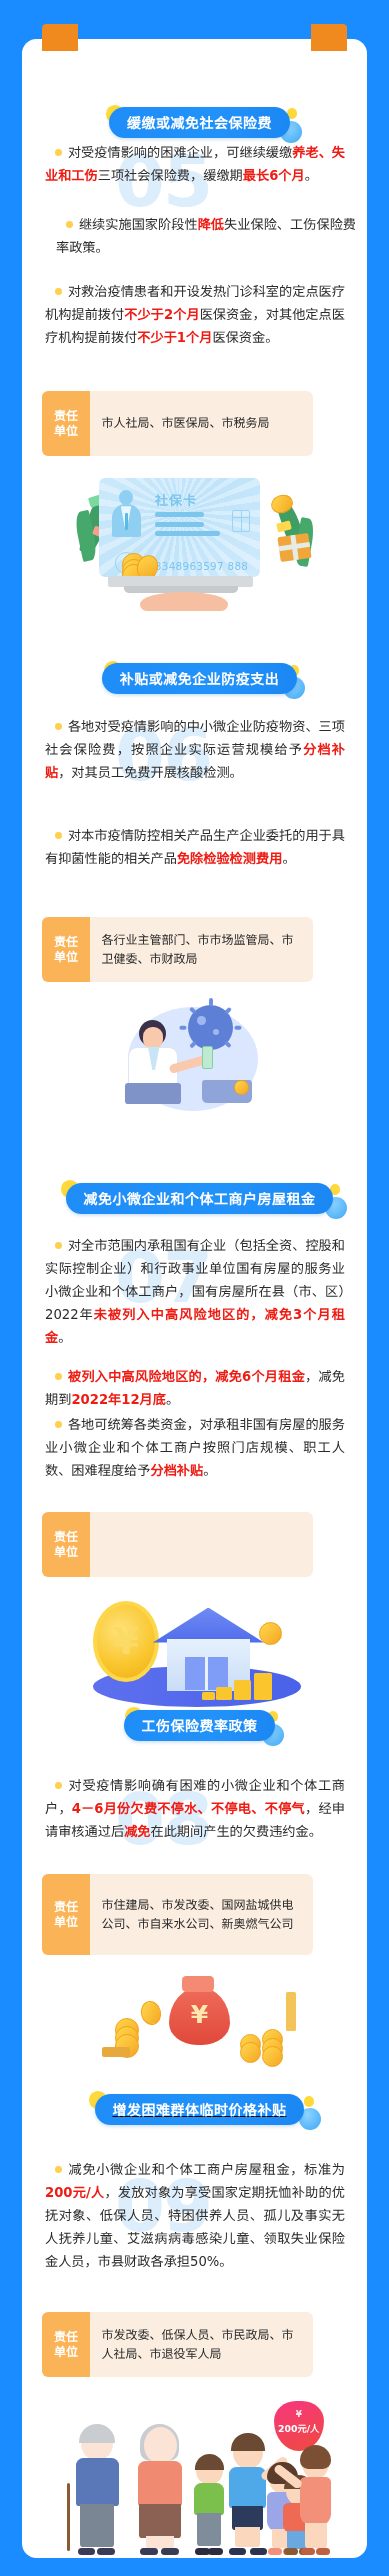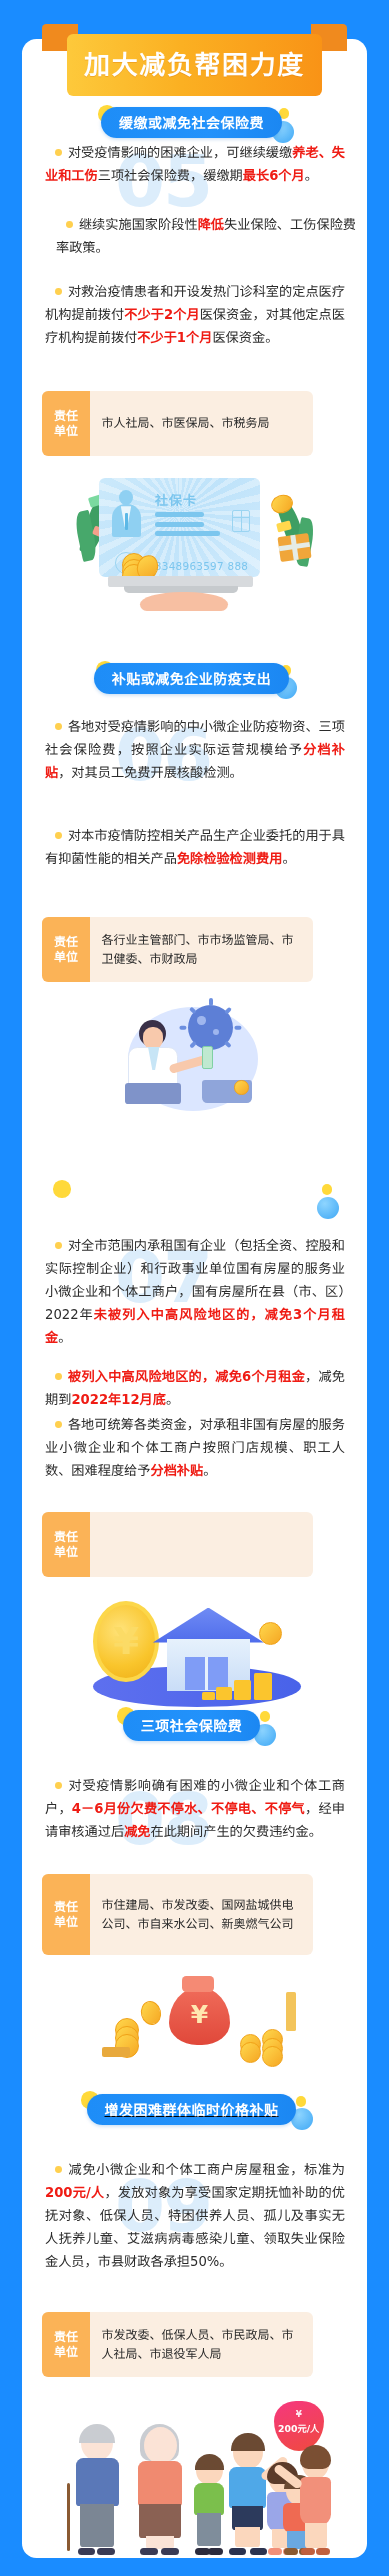--- a/index.html
+++ b/index.html
@@ -37,21 +37,21 @@
     display:flex; align-items:center; justify-content:center;
   }
   .ribbon-body .t {
     font-size:26px; font-weight:bold; color:#ffffff;
     letter-spacing:1.6px; line-height:1;
     text-shadow:0 1px 0 rgba(220,120,10,.35);
     font-family:"DejaVu Sans","Liberation Sans",sans-serif;
   }
 
   
-  .sec-head { position:absolute; left:7px; width:369px; height:41px; z-index:4; }
+  .sec-head { position:absolute; left:15px; width:369px; height:41px; z-index:4; }
   .pill-wrap { position:relative; width:100%; height:100%;
                display:flex; align-items:center; justify-content:center; }
   .pill {
     position:relative; z-index:3;
     background:linear-gradient(90deg,#1e8df7 0%,#2292fb 60%,#1b87f2 100%);
     border-radius:21px; height:31px; padding:0 17.7px;
     display:flex; align-items:center; justify-content:center;
     box-shadow:0 1.6px 3.6px rgba(20,110,200,.22);
   }
   .pill .t {
@@ -225,23 +225,20 @@
   .p-shoe { position:absolute; height:6.8px; border-radius:3.6px; background:#3a3b55; }
 </style>
 </head>
 <body>
 
 <div class="card"></div>
 
 <div class="title-ribbon">
   <div class="ribbon-tail-l"></div>
   <div class="ribbon-tail-r"></div>
-  <div class="ribbon-body">
-    <span class="t">加大减负帮困力度</span>
-  </div>
 </div>
 
 <div class="sec-head" style="top:102px;">
   <div class="pill-wrap">
     <span class="blob y1" style="left:91px; top:3.1px;"></span>
     <span class="blob y2" style="right:87px; top:6.2px;"></span>
     <span class="blob c1" style="right:82px; bottom:0px;"></span>
     <div class="pill">
       <span class="t">缓缴或减免社会保险费</span>
     </div>
@@ -352,20 +349,23 @@
   <div style="position:absolute; left:47px; top:81px; width:56px; height:21px; border-radius:3.1px; background:#7f93c9;"></div>
   <div style="position:absolute; left:124px; top:78px; width:50px; height:23px; border-radius:3.1px 3.1px 5.2px 5.2px; background:#8fa5da;"></div>
   <span class="coin" style="left:156px; top:78px; width:14.5px; height:14.5px;"></span>
 </div>
 
 <div class="sec-head" style="top:1178px;">
   <div class="pill-wrap">
     <span class="blob y1" style="left:46px; top:2.1px;"></span>
     <span class="blob y2" style="right:44px; top:6.2px;"></span>
     <span class="blob c1" style="right:37px; bottom:0px;"></span>
+    <div class="pill">
+      <span class="t">减免小微企业和个体工商户房屋租金</span>
+    </div>
   </div>
 </div>
 
 <div class="wm" style="left:115px; top:1241px;">07</div>
 
 <div class="para" style="top:1234px;"><span class="dot"></span><span class="blk">对全市范围内承租国有企业（包括全资、控股和实际控制企业）和行政事业单位国有房屋的服务业小微企业和个体工商户，国有房屋所在县（市、区）2022年</span><span class="red">未被列入中高风险地区的，减免3个月租金</span><span class="blk">。</span></div>
 
 <div class="para" style="top:1365px;"><span class="dot"></span><span class="red">被列入中高风险地区的，减免6个月租金</span><span class="blk">，减免期到</span><span class="red">2022年12月底</span><span class="blk">。</span></div>
 
 <div class="para" style="top:1413px;"><span class="dot"></span><span class="blk">各地可统筹各类资金，对承租非国有房屋的服务业小微企业和个体工商户按照门店规模、职工人数、困难程度给予</span><span class="red">分档补贴</span><span class="blk">。</span></div>
@@ -394,21 +394,21 @@
   <span class="stack" style="right:69px; width:15.6px; height:12.5px;"></span>
   <span class="stack" style="right:86px; width:13.5px; height:7.3px;"></span>
 </div>
 
 <div class="sec-head" style="top:1705px;">
   <div class="pill-wrap">
     <span class="blob y1" style="left:110px; top:2.1px;"></span>
     <span class="blob y2" style="right:106px; top:6.2px;"></span>
     <span class="blob c1" style="right:100px; bottom:0px;"></span>
     <div class="pill">
-      <span class="t">三项社会保险费</span>
+      <span class="t">工伤保险费率政策</span>
     </div>
   </div>
 </div>
 
 <div class="wm" style="left:115px; top:1783px;">08</div>
 
 <div class="para" style="top:1774px;"><span class="dot"></span><span class="blk">对受疫情影响确有困难的小微企业和个体工商户，</span><span class="red">4－6月份欠费不停水、不停电、不停气</span><span class="blk">，经申请审核通过后</span><span class="red">减免</span><span class="blk">在此期间产生的欠费违约金。</span></div>
 
 <div class="resp" style="top:1874px; height:81px;">
   <div class="resp-label">

